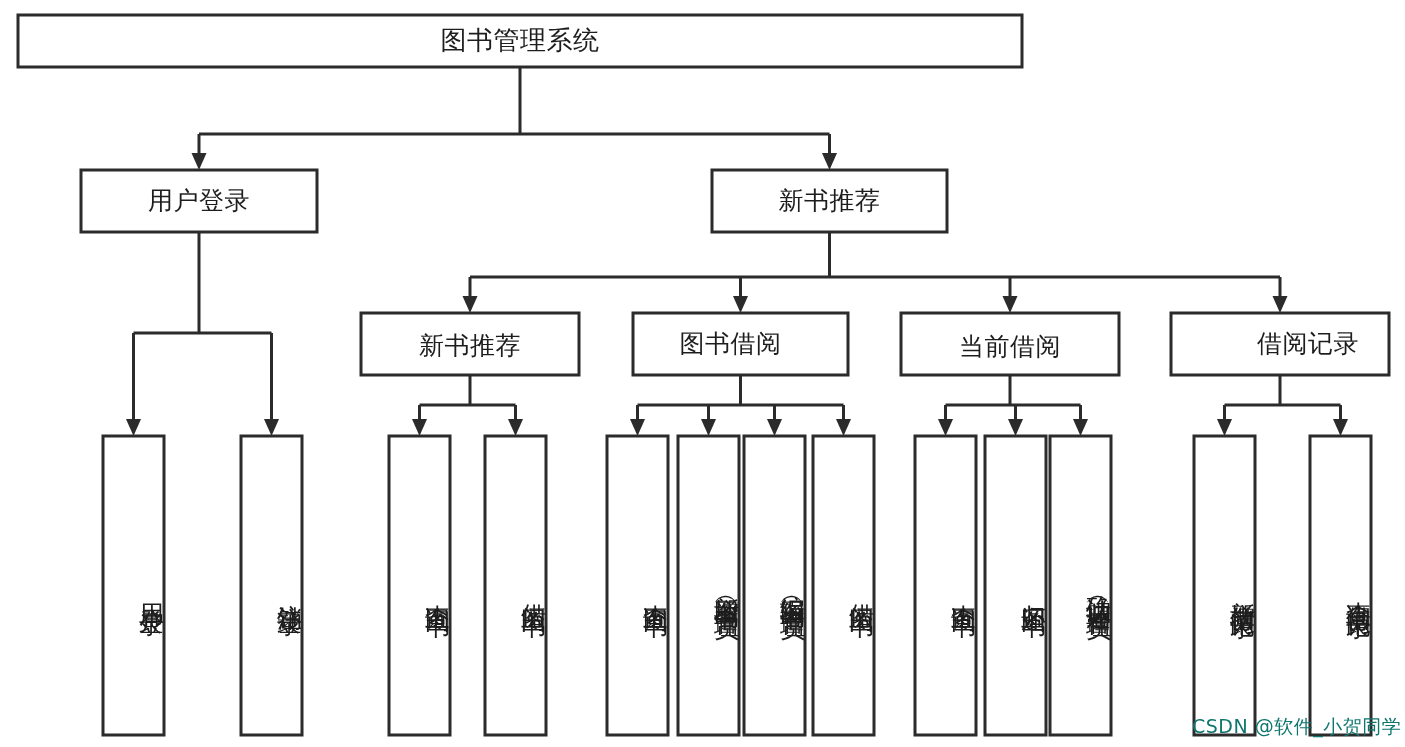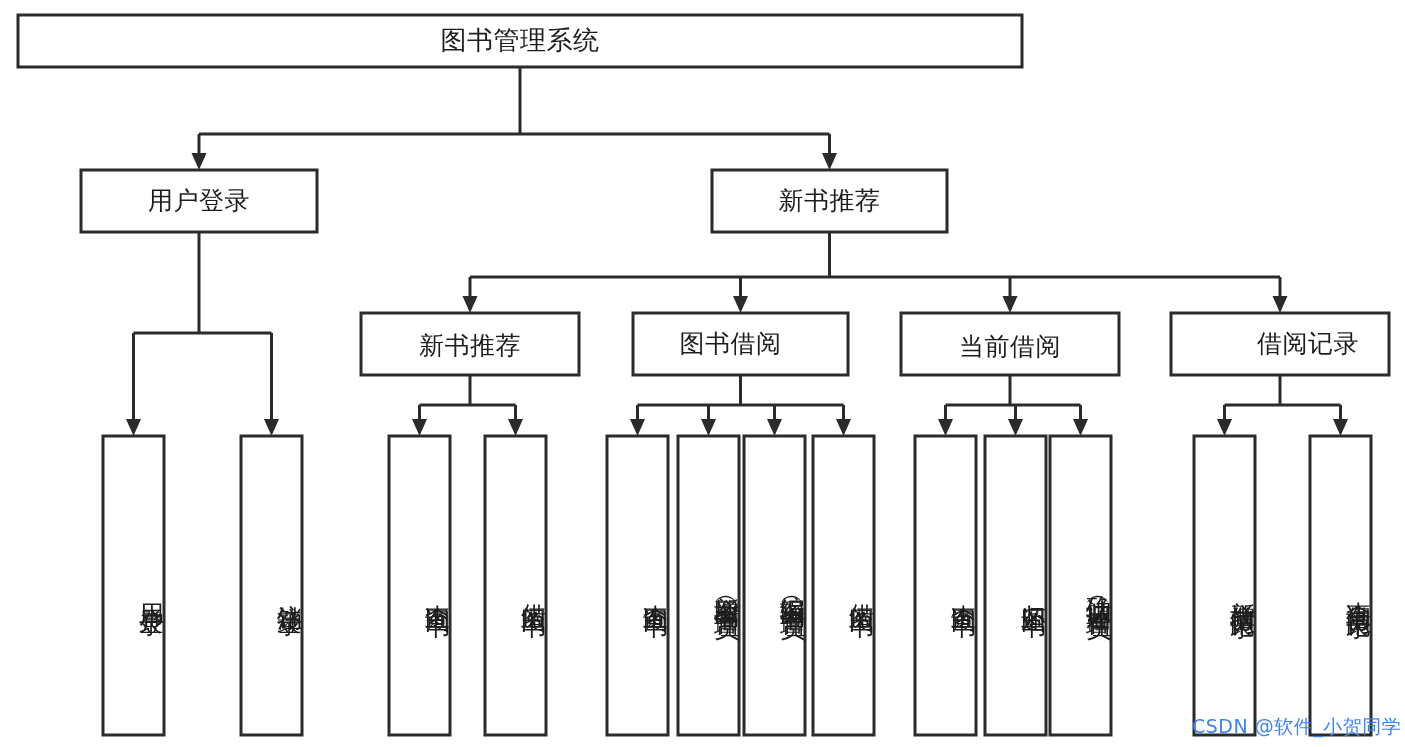--- a/index.html
+++ b/index.html
@@ -180,14 +180,14 @@
       <div class="node-label-v" style="left: 607px; width: 61px; top: 450px; height: 279px;">查询图书</div>
       <div class="node-label-v" style="left: 678px; width: 61px; top: 450px; height: 279px;">新增图书（管理员）</div>
       <div class="node-label-v" style="left: 744px; width: 61px; top: 450px; height: 279px;">编辑图书（管理员）</div>
       <div class="node-label-v" style="left: 813px; width: 61px; top: 450px; height: 279px;">借阅图书</div>
       <div class="node-label-v" style="left: 915px; width: 61px; top: 450px; height: 279px;">查询图书</div>
       <div class="node-label-v" style="left: 985px; width: 61px; top: 450px; height: 279px;">归还图书</div>
       <div class="node-label-v" style="left: 1050px; width: 61px; top: 450px; height: 279px;">确认归还（管理员）</div>
       <div class="node-label-v" style="left: 1194px; width: 61px; top: 450px; height: 279px;">新增借阅记录</div>
       <div class="node-label-v" style="left: 1310px; width: 61px; top: 450px; height: 279px;">查询借阅记录</div>
     </div>
-  <div class="watermark" style="left: 1192px; top: 714px; color: #3b82f6;">CSDN @软件_小贺同学</div>
+  <div class="watermark" style="left: 1192px; top: 714px; color: #0f766e;">CSDN @软件_小贺同学</div>
 </div>
 
 </body></html>

